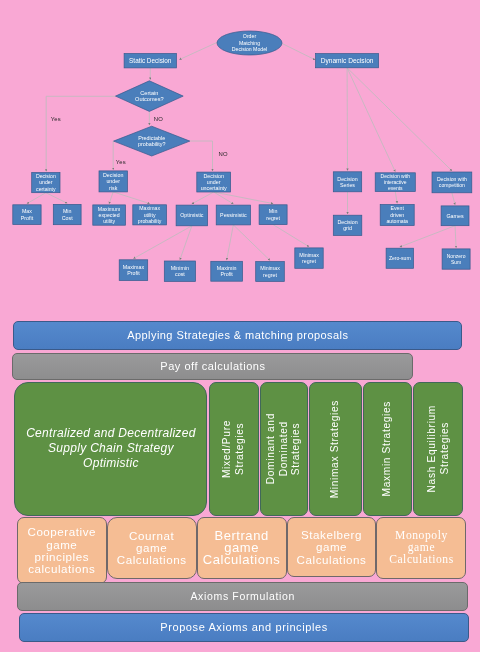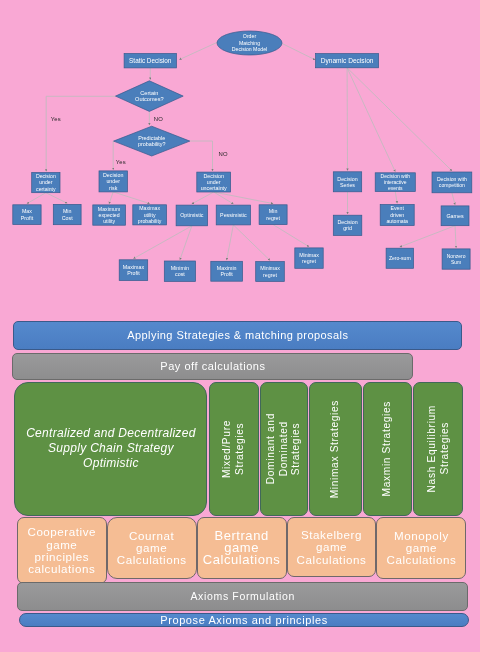--- a/index.html
+++ b/index.html
@@ -211,19 +211,19 @@
       </div>
       <div class="orange-box" style="left: 106.72px; top: 217.4px; width: 89.92px; height: 61.9px; border-radius: 10px;">
         <span class="horiz-label" style="font-size: 11.6px; line-height: 12.3px; letter-spacing: 0.55px;"><span style="display: block;">Cournat</span><span style="display: block;">game</span><span style="display: block;">Calculations</span></span>
       </div>
       <div class="orange-box" style="left: 196.64px; top: 217.4px; width: 89.92px; height: 61.9px; border-radius: 7px;">
         <span class="horiz-label" style="font-size: 13px; line-height: 12.3px; letter-spacing: 0.55px;"><span style="display: block;">Bertrand</span><span style="display: block;">game</span><span style="display: block;">Calculations</span></span>
       </div>
       <div class="orange-box" style="left: 286.56px; top: 217.4px; width: 89.92px; height: 60px; border-radius: 7px;">
         <span class="horiz-label" style="font-size: 11.6px; line-height: 12.3px; letter-spacing: 0.55px;"><span style="display: block;">Stakelberg</span><span style="display: block;">game</span><span style="display: block;">Calculations</span></span>
       </div>
-      <div class="orange-box" style="left: 376.48px; top: 217.4px; width: 89.92px; height: 61.9px; border-radius: 7px;">
+      <div class="orange-box" style="left: 376.48px; top: 217.4px; width: 89.92px; height: 61.9px; border-radius: 7px; font-family: Liberation Serif, serif;">
         <span class="horiz-label" style="font-size: 11.6px; line-height: 12.3px; letter-spacing: 0.55px;"><span style="display: block;">Monopoly</span><span style="display: block;">game</span><span style="display: block;">Calculations</span></span>
       </div>
       <div class="stackbar gray-bar" style="left: 17.3px; top: 282.1px; width: 450.8px; height: 28.7px; border-radius: 5px; font-size: 10.5px; letter-spacing: 0.65px;">Axioms Formulation</div>
-      <div class="stackbar blue-bar" style="left: 19.4px; top: 312.8px; width: 449.3px; height: 14px; border-radius: 12px; font-size: 11px; letter-spacing: 0.59px;">Propose Axioms and principles</div>
+      <div class="stackbar blue-bar" style="left: 19.4px; top: 312.8px; width: 449.3px; height: 29px; border-radius: 5px; font-size: 11px; letter-spacing: 0.59px;">Propose Axioms and principles</div>
     </div>
 </div>
 
 </body></html>

